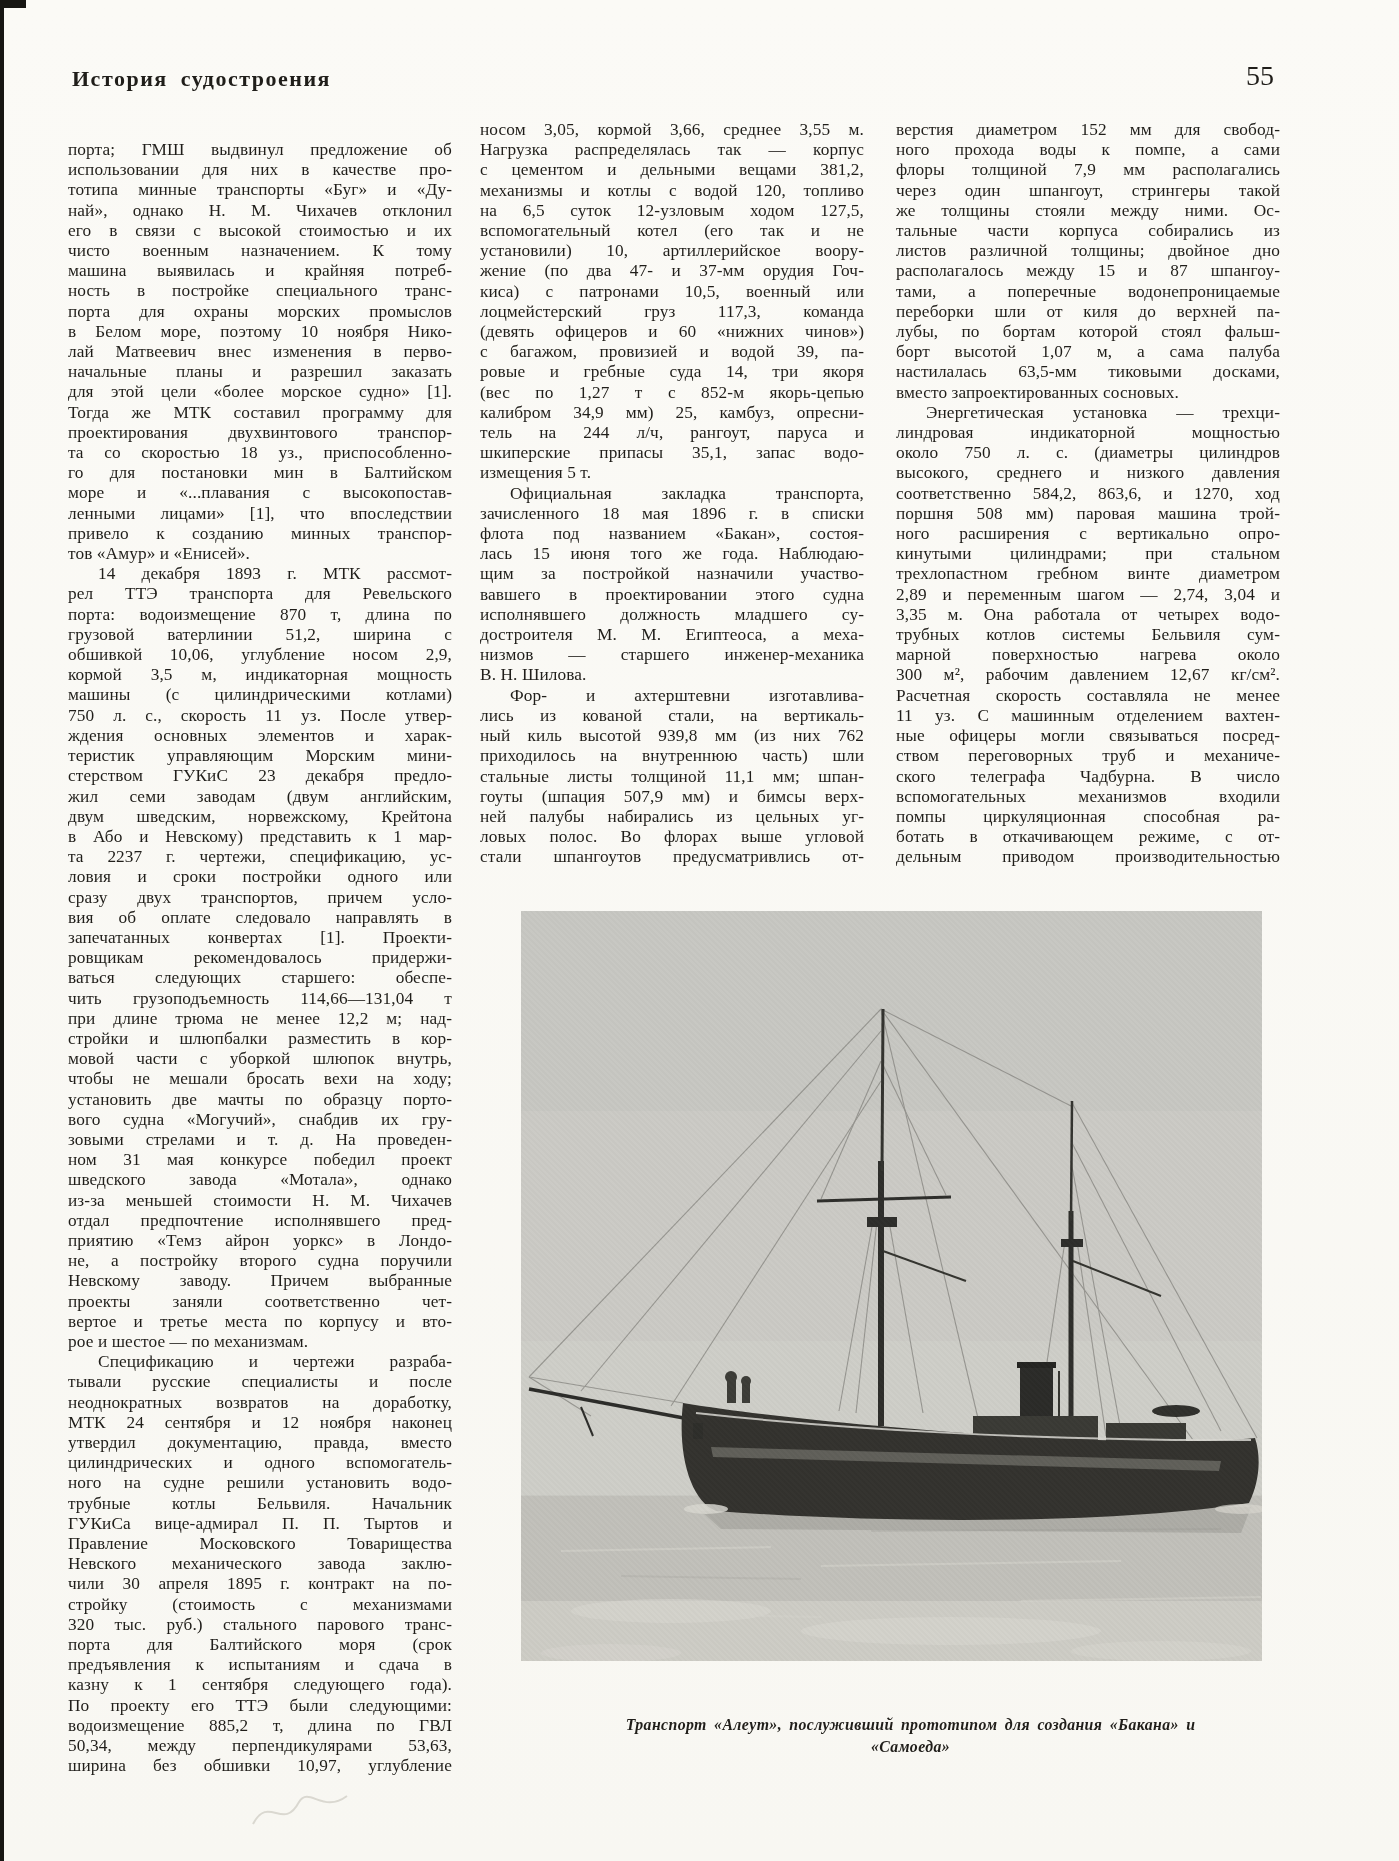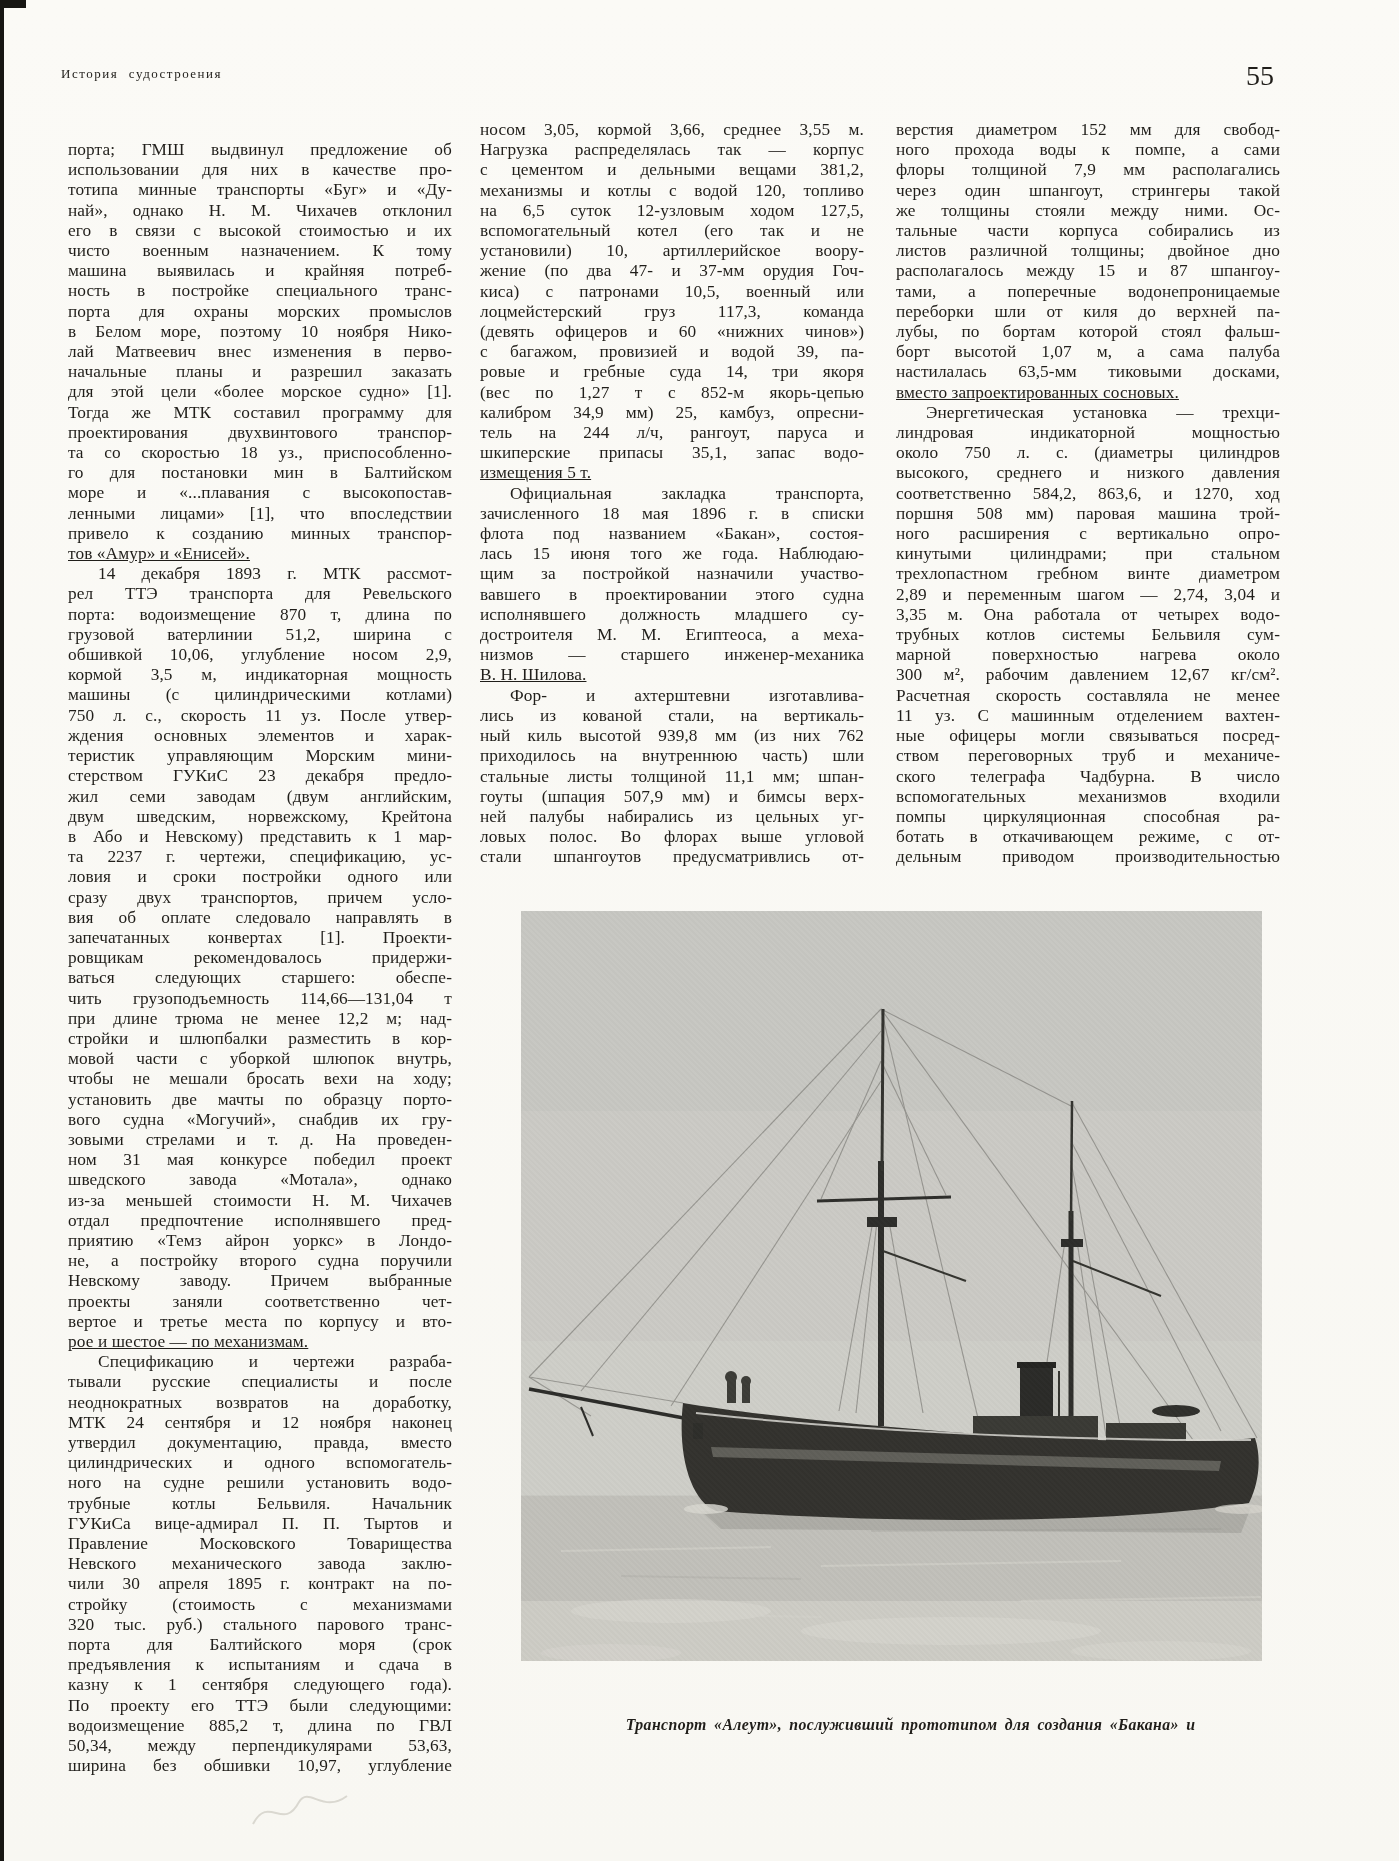--- a/index.html
+++ b/index.html
@@ -3,36 +3,36 @@
 <meta charset="utf-8">
 <style>
   html,body{margin:0;padding:0;}
   body{
     width:1399px;height:1861px;position:relative;overflow:hidden;
     background:linear-gradient(180deg,#fbfaf6 0%,#f8f7f2 100%);
     font-family:"Liberation Serif","DejaVu Serif",serif;
     color:#201e1a;
   }
   .running-head{
-    position:absolute;left:61px;top:66px;
-    font-weight:normal;font-size:13px;letter-spacing:1.5px;word-spacing:6px;
+    position:absolute;left:72px;top:66px;
+    font-weight:bold;font-size:22px;letter-spacing:1.5px;word-spacing:6px;
   }
   .page-num{
     position:absolute;left:1246px;top:60px;font-size:28px;
   }
   .col{
     position:absolute;top:120px;width:384px;
     font-size:17.3px;line-height:20.2px;letter-spacing:0.1px;
   }
   .col-1{left:68px;margin-top:20px;}
   .col-2{left:480px;}
   .col-3{left:896px;}
   .line{text-align:justify;text-align-last:justify;}
   .line.indent{text-indent:30px;}
-  .line.last{text-align-last:left;text-decoration:underline;}
+  .line.last{text-align-last:left;}
   .photo-wrap{
     position:absolute;left:521px;top:911px;width:741px;height:750px;
   }
   .photo-wrap svg{display:block;}
   .photo-grain{
     position:absolute;inset:0;pointer-events:none;
     background:repeating-linear-gradient(45deg,rgba(0,0,0,.015) 0 2px,rgba(255,255,255,.01) 2px 4px);
   }
   .caption{
     position:absolute;left:540px;top:1714px;width:741px;
@@ -295,17 +295,18 @@
     <path d="M190,536 L700,550 L698,560 L192,546 Z" fill="#97968f" opacity="0.45"></path>
     <rect x="172" y="512" width="10" height="16" fill="#2e2e2a"></rect>
     <ellipse cx="185" cy="598" rx="22" ry="5" fill="#d7d6cf" opacity="0.85"></ellipse>
     <ellipse cx="720" cy="598" rx="26" ry="5" fill="#d7d6cf" opacity="0.7"></ellipse>
   </svg>
   <div class="photo-grain"></div>
 </div>
 
 <div class="caption">
   <div>Транспорт «Алеут», послуживший прототипом для создания «Бакана» и</div>
+  <div>«Самоеда»</div>
 </div>
 
 <svg class="pencil-mark" width="110" height="60">
   <path d="M8,42 C 24,12 38,50 54,20 C 64,4 78,32 102,14" stroke="#c2bfb6" stroke-width="2" fill="none"></path>
 </svg>
 
 </body></html>

